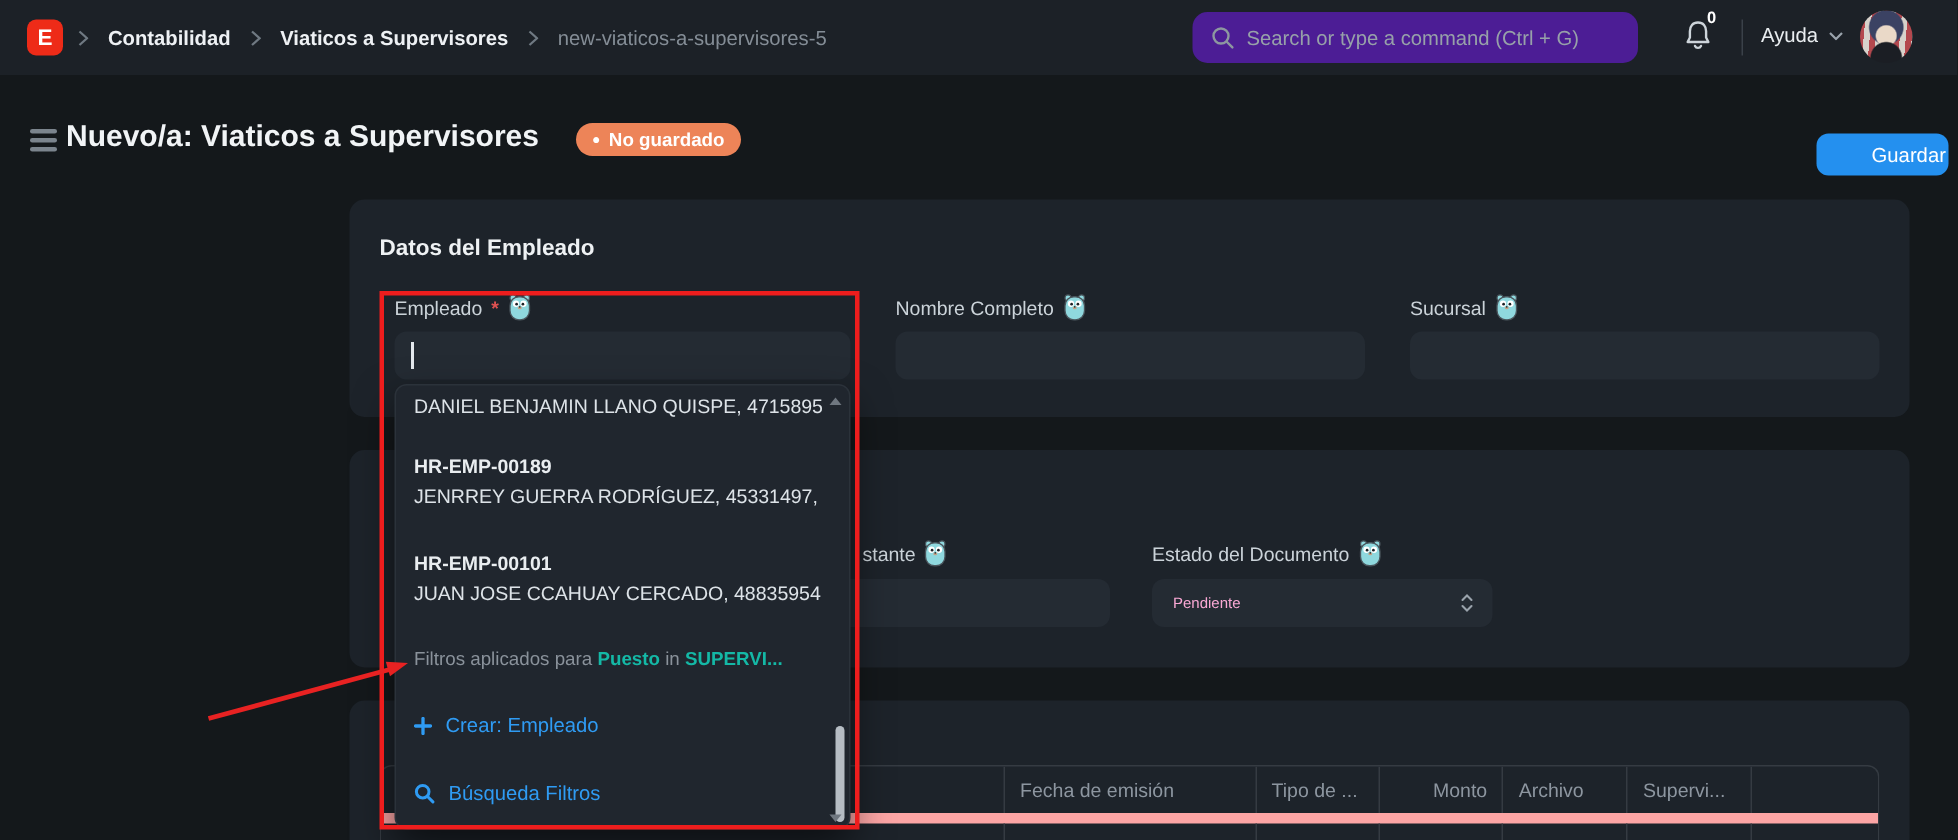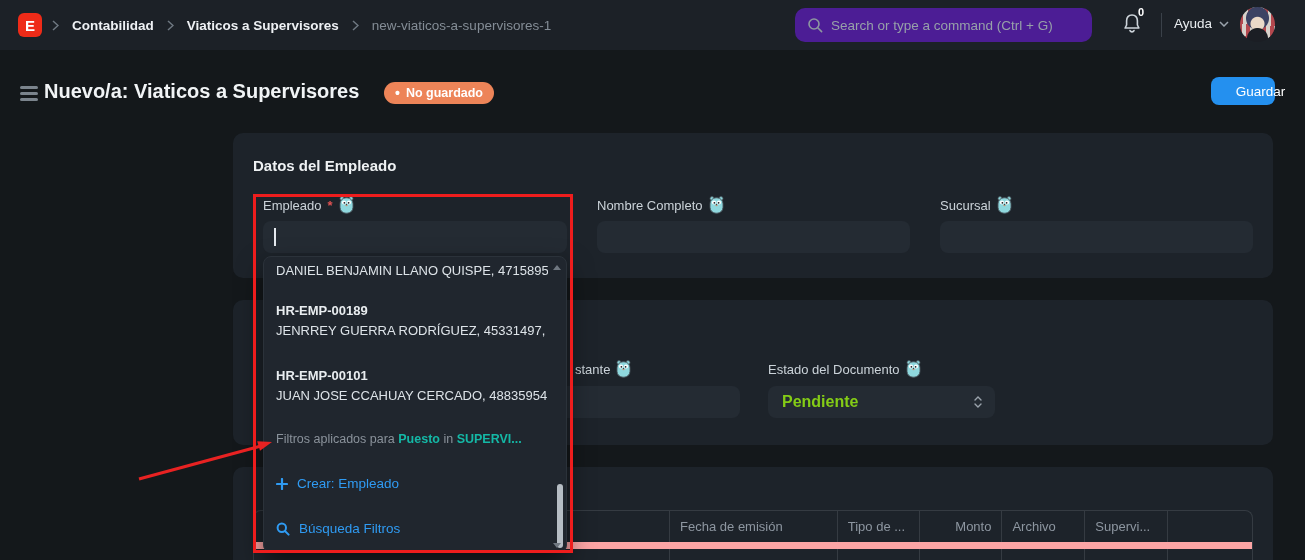--- a/index.html
+++ b/index.html
@@ -39,40 +39,40 @@
   }
 
   
   .hamburger { position:absolute; left:20px; top:86px; width:18px; cursor:pointer; }
   .hamburger span { display:block; width:18px; height:2.5px; background:#7b848d; border-radius:2px; margin-bottom:3.5px; }
   .page-title { position:absolute; left:44px; top:80px; font-size:20px; font-weight:800; color:#f1f4f6; }
   .status-badge { position:absolute; left:384px; top:82px; height:22px; padding:0 11px;
     border-radius:11px; background:#ed8458; color:#fff; font-size:12.5px; font-weight:600;
     display:flex; align-items:center; gap:6px; }
   .status-badge .dot { font-size:14px; line-height:1; }
-  .save-btn { position:absolute; left:1211px; top:77px; width:64px; height:28px; border-radius:8px;
+  .save-btn { position:absolute; left:1211px; top:89px; width:88px; height:28px; border-radius:8px;
     background:#2490ef; color:#fff; font-size:13.5px; font-weight:500; border:none; cursor:pointer;
     display:flex; align-items:center; justify-content:center; font-family:"Liberation Sans",sans-serif;padding-left:35px; }
 
   
   .card { position:absolute; left:233px; width:1040px; background:#1d232a; border-radius:10px; }
   .card1 { top:133px; height:145px; }
   .card2 { top:300px; height:145px; }
   .card3 { top:467px; height:93px; border-bottom-left-radius:0; border-bottom-right-radius:0; }
   .sec-heading { position:absolute; left:253px; top:157px; font-size:15px; font-weight:700; color:#eef1f3; }
 
   .fld-label { position:absolute; font-size:13px; color:#cbd3d9; display:flex; align-items:flex-start; gap:6px; }
   .req { color:#e05252; font-weight:700; }
   .input-box { position:absolute; height:32px; background:#242b33; border-radius:8px; cursor:text; }
   .caret { position:absolute; left:11px; top:7px; width:1.5px; height:18px; background:#e4e9ee; animation:blink 1s step-end infinite; }
   @keyframes blink { 50% { opacity:0; } }
 
   .select-box { position:absolute; height:32px; background:#242b33; border-radius:8px; cursor:pointer;
     display:flex; align-items:center; padding:0 12px 0 14px; }
-  .select-box .val { flex:1; font-size:16px; font-weight:700; color:#84cc16; }
+  .select-box .val { flex:1; font-size:10px; font-weight:400; color:#f9a8d4; }
 
   
   .grid { position:absolute; left:253px; top:510px; width:1000px;
     border:1px solid #353b42; border-bottom:none; border-radius:8px 8px 0 0; overflow:hidden; }
   .grid-row { display:flex; }
   .grid-head { height:38px; border-bottom:7px solid #fca5a5; }
   .grid-sub { height:11px; }
   .gcell { display:flex; align-items:center; padding:0 10px; font-size:13px; color:#8d96a0;
     border-left:1px solid #353b42; overflow:hidden; white-space:nowrap; }
   .gcell:first-child { border-left:none; }
@@ -120,21 +120,21 @@
       <svg width="7" height="11" viewBox="0 0 7 11" fill="none" stroke="#6f7982" stroke-width="1.5">
           <path d="M1 1 L6 5.5 L1 10"></path>
         </svg>
     </span>
     <span class="crumb">Viaticos a Supervisores</span>
     <span class="crumb-chev">
       <svg width="7" height="11" viewBox="0 0 7 11" fill="none" stroke="#6f7982" stroke-width="1.5">
           <path d="M1 1 L6 5.5 L1 10"></path>
         </svg>
     </span>
-    <span class="crumb muted">new-viaticos-a-supervisores-1</span>
+    <span class="crumb muted">new-viaticos-a-supervisores-5</span>
   </div>
 
   <div class="searchbar">
     <span style="display:flex;">
       <svg width="16" height="16" viewBox="0 0 16 16" fill="none" stroke="#8d97a0" stroke-width="1.6" stroke-linecap="round">
         <circle cx="7" cy="7" r="5"></circle>
           <line x1="11" y1="11" x2="14.6" y2="14.6"></line>
       </svg>
     </span>
     <input placeholder="Search or type a command (Ctrl + G)" style="">

